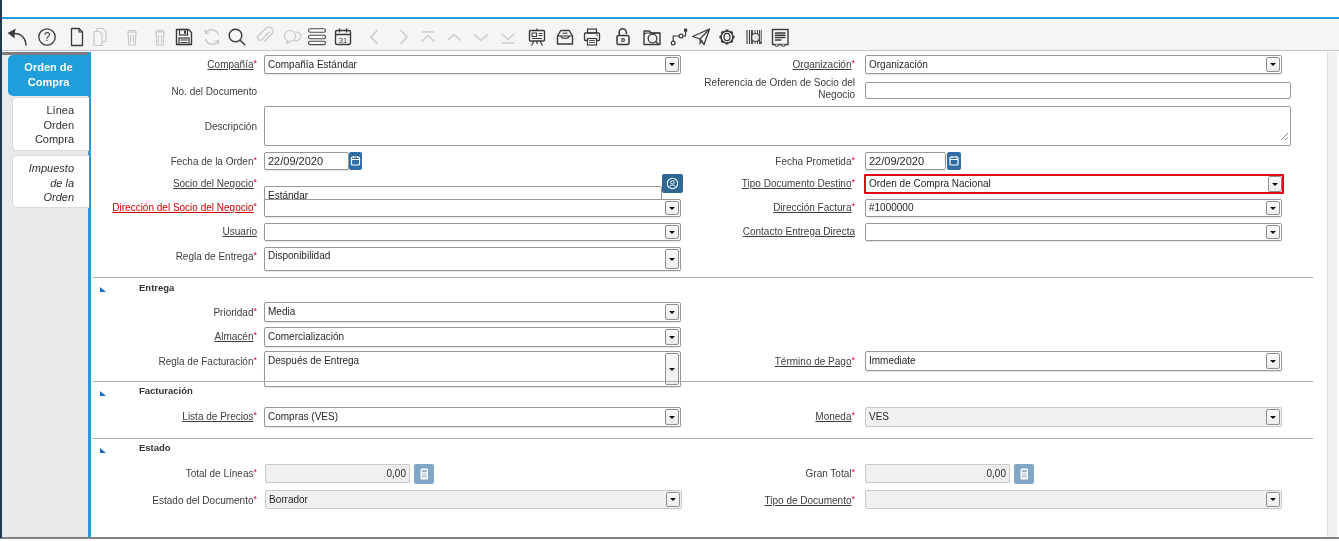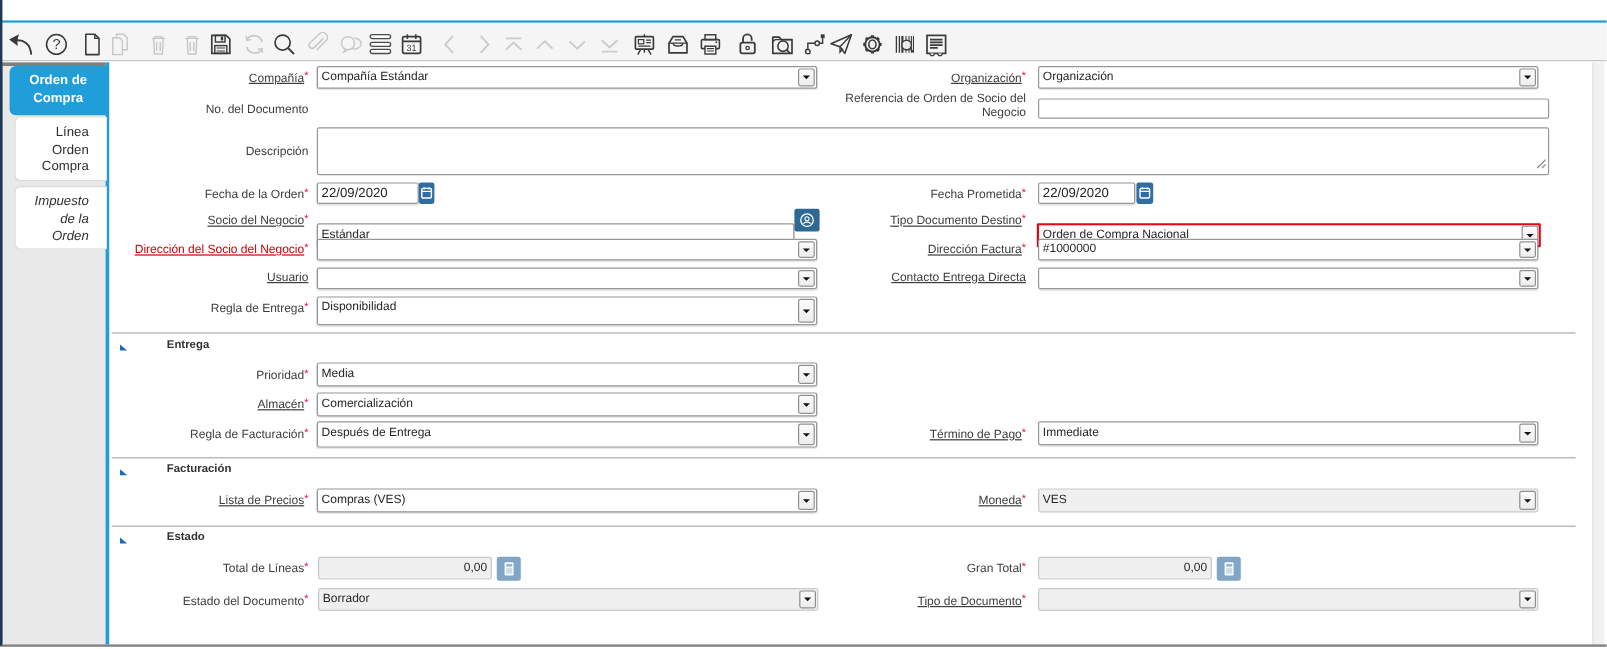--- a/index.html
+++ b/index.html
@@ -244,21 +244,21 @@
         <path d="M3 7.5 h8" stroke="#fff" stroke-width="1"></path>
         <path d="M5 4 v2 M9 4 v2" stroke="#fff" stroke-width="1"></path>
       </svg></div>
 
   <div class="fld" style="left:264px; top:186px; width:398px; height:19px; line-height:17px;">Estándar</div>
   <div class="bluebtn" style="left:662px; top:174px; width:21px; height:19px; background:#2e6893;"><svg width="21" height="19" viewBox="0 0 21 19">
         <circle cx="10.5" cy="9.5" r="5.2" fill="none" stroke="#fff" stroke-width="1.1"></circle>
         <circle cx="10.5" cy="8.3" r="1.7" fill="none" stroke="#fff" stroke-width="0.9"></circle>
         <path d="M7.6 12.6 c0.6-2 5.2-2 5.8 0" fill="none" stroke="#fff" stroke-width="0.9"></path>
       </svg></div>
-  <div class="abs" style="left:864px; top:174px; width:420px; height:20px; border:2px solid #e30613; border-radius:1px; background:#fff;margin-top:12px;">
+  <div class="abs" style="left:864px; top:174px; width:420px; height:20px; border:2px solid #e30613; border-radius:1px; background:#fff;">
     <div class="fld" style="left:0px; top:0px; width:416px; height:16px; line-height:15px; border:none; border-radius:0; box-shadow:none;">Orden de Compra Nacional<div class="cbtn" style="top:0px; bottom:0px; right:0px;"></div></div>
   </div>
 
   <div class="fld" style="left:264px; top:199px; width:417px; height:18px; line-height:16px;">
       <div class="cbtn"></div>
     </div>
   <div class="fld" style="left:865px; top:199px; width:417px; height:18px; line-height:16px;">#1000000<div class="cbtn"></div></div>
 
   <div class="fld" style="left:264px; top:223px; width:417px; height:18px; line-height:16px;">
       <div class="cbtn"></div>
@@ -267,21 +267,21 @@
       <div class="cbtn"></div>
     </div>
 
   <div class="fld" style="left:264px; top:247px; width:417px; height:24px; line-height:16px;">Disponibilidad<div class="cbtn"></div></div>
 
   <div class="sep" style="top:277px;"></div>
   <div class="gtri" style="left:100px; top:287px;"></div>
   <div class="ghead" style="top:282px;">Entrega</div>
   <div class="fld" style="left:264px; top:302px; width:417px; height:20px; line-height:18px;">Media<div class="cbtn"></div></div>
   <div class="fld" style="left:264px; top:327px; width:417px; height:20px; line-height:18px;">Comercialización<div class="cbtn"></div></div>
-  <div class="fld" style="left:264px; top:351px; width:417px; height:22px; line-height:18px;">Después de Entrega<div class="cbtn"></div></div>
+  <div class="fld" style="left:264px; top:351px; width:417px; height:36px; line-height:18px;">Después de Entrega<div class="cbtn"></div></div>
   <div class="fld" style="left:865px; top:351px; width:417px; height:20px; line-height:18px;">Immediate<div class="cbtn"></div></div>
 
   <div class="sep" style="top:381px;"></div>
   <div class="gtri" style="left:100px; top:391px;"></div>
   <div class="ghead" style="top:385px;">Facturación</div>
   <div class="fld" style="left:264px; top:407px; width:417px; height:20px; line-height:18px;">Compras (VES)<div class="cbtn"></div></div>
   <div class="fld dis" style="left:865px; top:407px; width:417px; height:20px; line-height:18px;">VES<div class="cbtn"></div></div>
 
   <div class="sep" style="top:438px;"></div>
   <div class="gtri" style="left:100px; top:448px;"></div>

